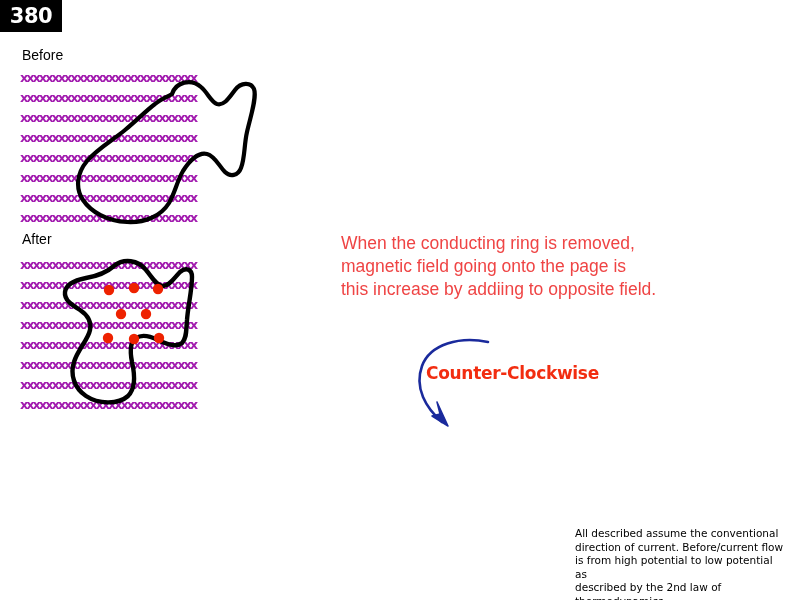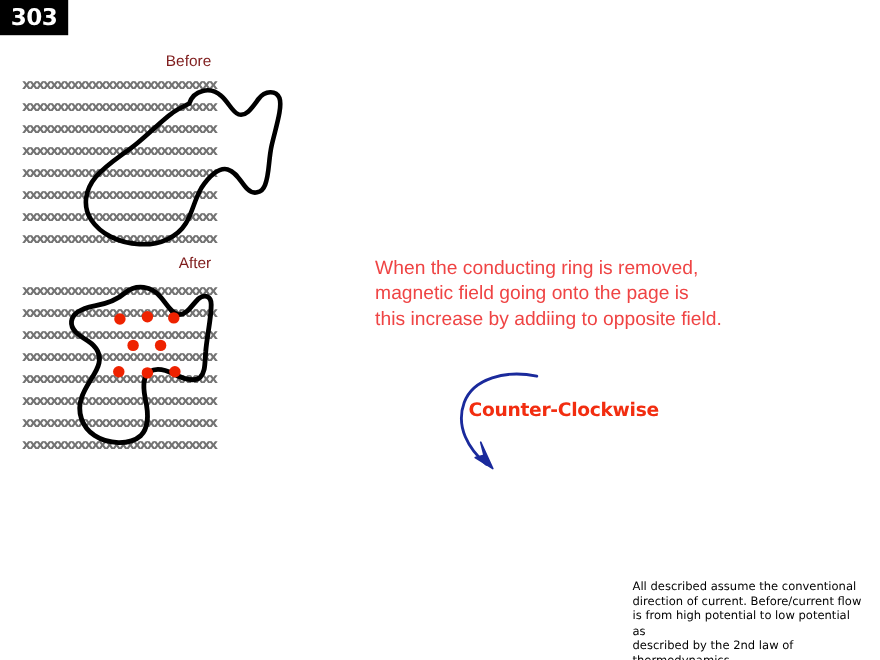--- a/index.html
+++ b/index.html
@@ -32,44 +32,44 @@
     display: flex;
     align-items: center;
     justify-content: center;
     line-height: 1;
   }
 
   
   .panel-label {
     position: absolute;
     width: 170px;
-    text-align: right;
+    text-align: left;
     font-family: "Liberation Sans", sans-serif;
     font-size: 14px;
-    color: #7f1d1d;
+    color: #000000;
     line-height: 1;
   }
   #label-before { left: 22px; top: 48px; }
   #label-after  { left: 22px; top: 232px; }
 
   .field-block {
     position: absolute;
     left: 20px;
     width: 180px;
   }
   #field-before { top: 68px; }
   #field-after  { top: 255px; }
 
   .field-row {
     font-family: "DejaVu Sans", sans-serif;
     font-size: 13px;
     font-weight: bold;
     line-height: 20px;
     height: 20px;
-    color: #737373;
+    color: #a21caf;
     letter-spacing: -2.1px;
     white-space: nowrap;
     overflow: hidden;
     user-select: none;
   }
 
   .ring-svg {
     position: absolute;
     pointer-events: none;
   }
@@ -125,21 +125,21 @@
     font-family: "DejaVu Sans", sans-serif;
     font-size: 10.5px;
     line-height: 13.5px;
   }
   #footer-note p { margin: 0; }
 </style>
 </head>
 <body>
 
 <div id="page-badge">
-  <span>303</span>
+  <span>380</span>
 </div>
 
 <div class="panel-label" id="label-before">Before</div>
 
 <div class="field-block" id="field-before">
   <div class="field-row">xxxxxxxxxxxxxxxxxxxxxxxxxxxx</div>
   <div class="field-row">xxxxxxxxxxxxxxxxxxxxxxxxxxxx</div>
   <div class="field-row">xxxxxxxxxxxxxxxxxxxxxxxxxxxx</div>
   <div class="field-row">xxxxxxxxxxxxxxxxxxxxxxxxxxxx</div>
   <div class="field-row">xxxxxxxxxxxxxxxxxxxxxxxxxxxx</div>

